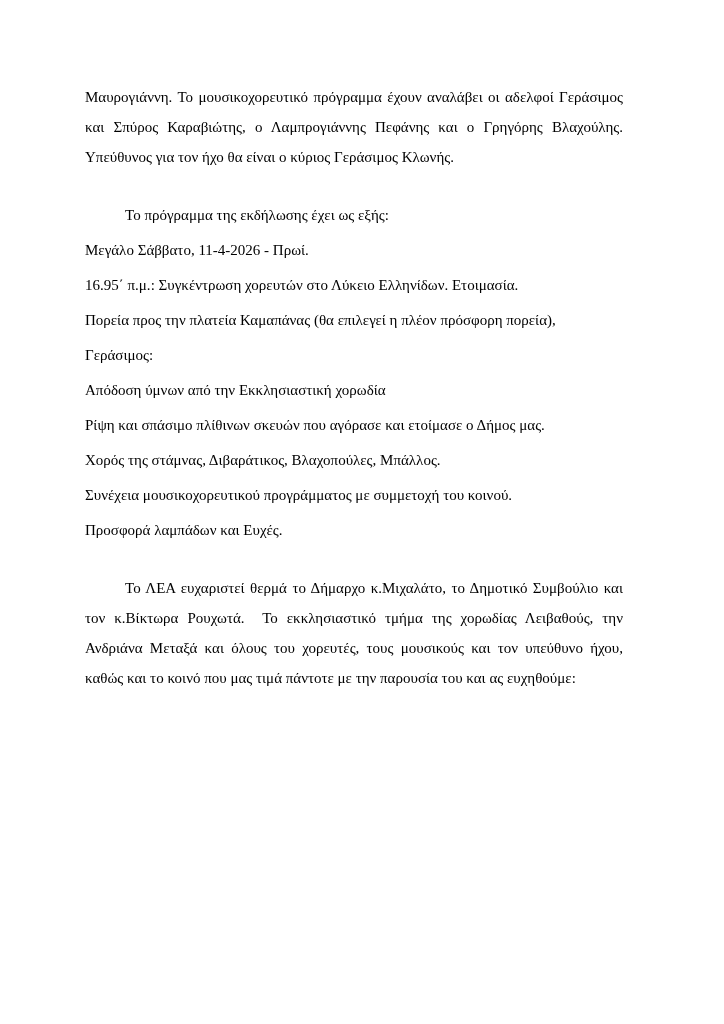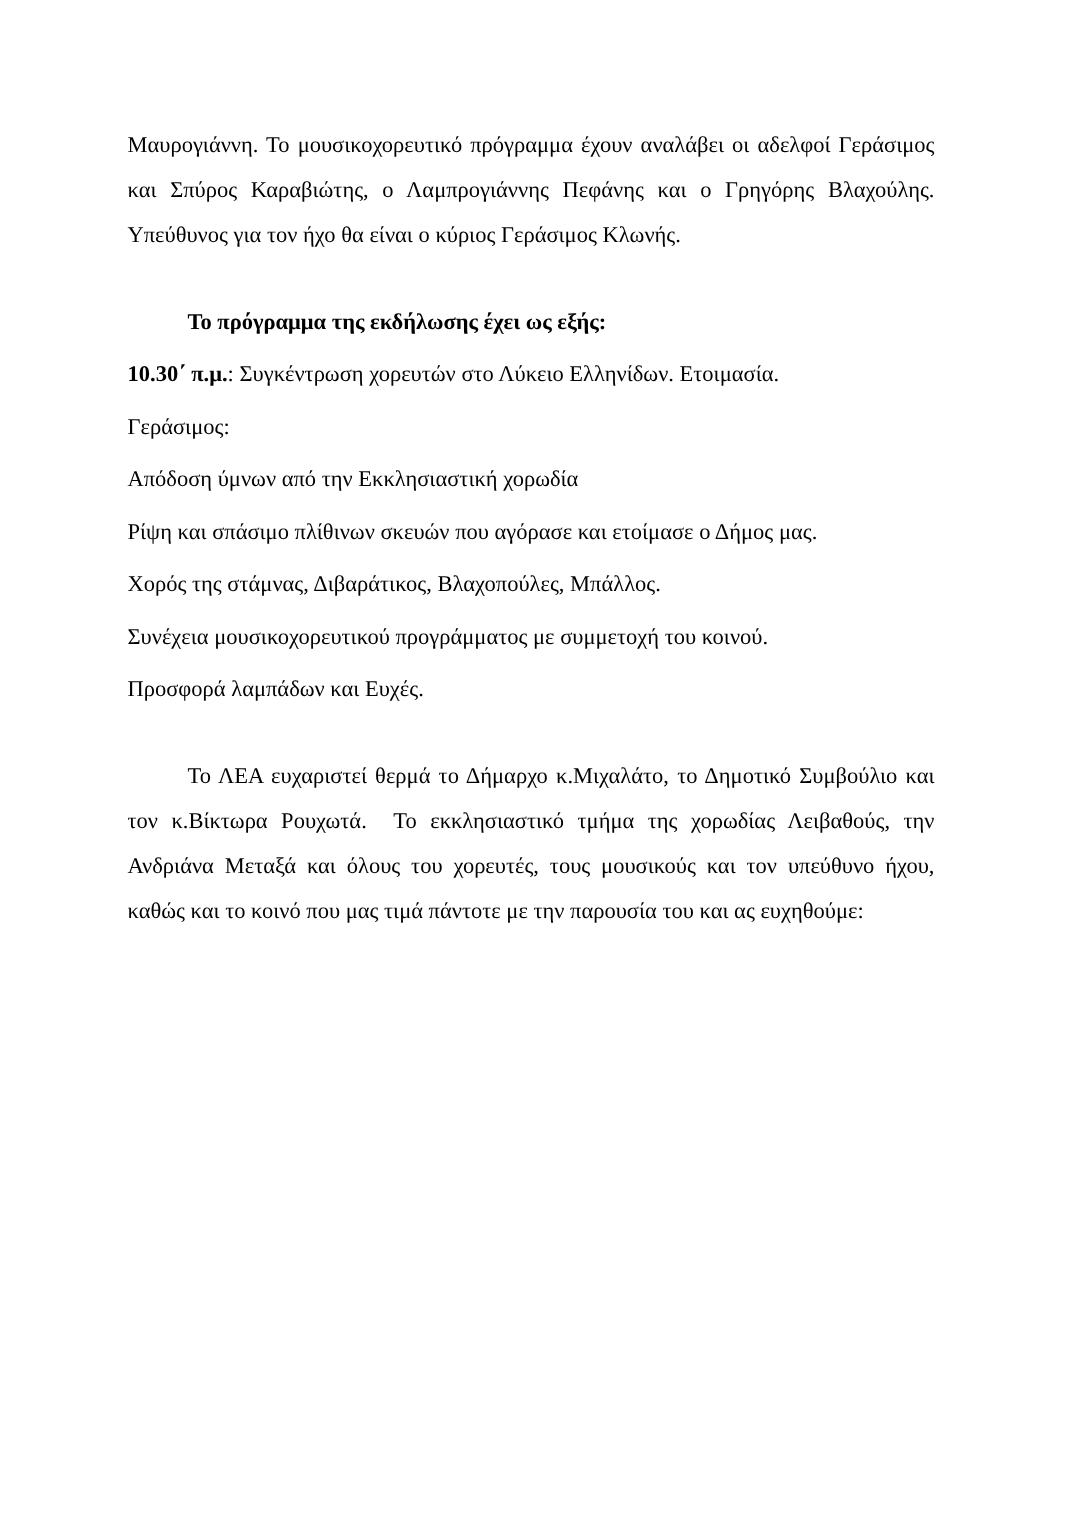--- a/index.html
+++ b/index.html
@@ -25,42 +25,44 @@
     color: #000000;
     text-align: justify;
   }
   .content p {
     margin: 0 15px 5px 0;
   }
   .indent {
     text-indent: 40px;
   }
   .bold, strong {
-    font-weight: bold;
+    font-weight: normal;
   }
   .spacer {
     height: 23px;
   }
 </style>
 </head>
 <body>
 
 <div class="page">
   <div class="content">
 
     <p>Μαυρογιάννη. Το μουσικοχορευτικό πρόγραμμα έχουν αναλάβει οι αδελφοί Γεράσιμος και Σπύρος Καραβιώτης, ο Λαμπρογιάννης Πεφάνης και ο Γρηγόρης Βλαχούλης. Υπεύθυνος για τον ήχο θα είναι ο κύριος Γεράσιμος Κλωνής.</p>
 
     <div class="spacer"></div>
 
     <p class="indent bold">Το πρόγραμμα της εκδήλωσης έχει ως εξής:</p>
 
+    <p>Μεγάλο Σάββατο, 11-4-2026 - Πρωί.</p>
 
-    <p><strong>10.30΄ π.μ.</strong><span>: Συγκέντρωση χορευτών στο Λύκειο Ελληνίδων. Ετοιμασία.</span></p>
+    <p><strong>16.95΄ π.μ.</strong><span>: Συγκέντρωση χορευτών στο Λύκειο Ελληνίδων. Ετοιμασία.</span></p>
 
 
+    <p>Πορεία προς την πλατεία Καμαπάνας (θα επιλεγεί η πλέον πρόσφορη πορεία),</p>
 
 
     <p>Γεράσιμος:</p>
 
 
 
 
     <p>Απόδοση ύμνων από την Εκκλησιαστική χορωδία</p>
 
     <p>Ρίψη και σπάσιμο πλίθινων σκευών που αγόρασε και ετοίμασε ο Δήμος μας.</p>

